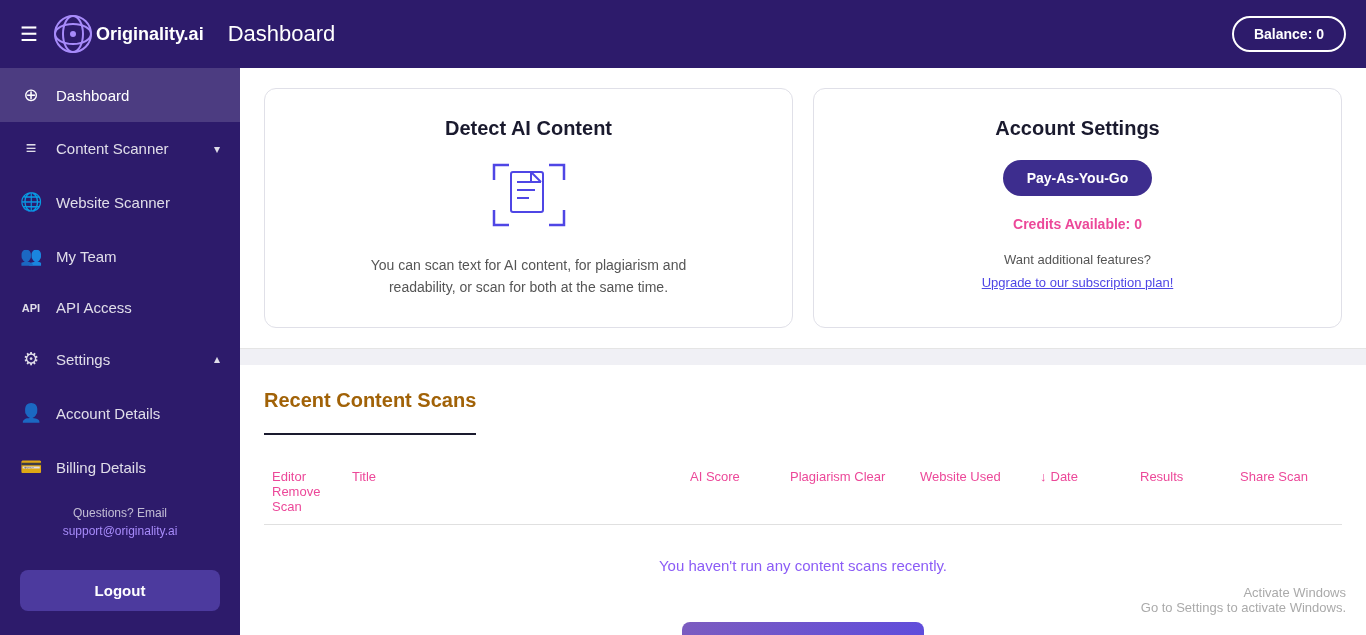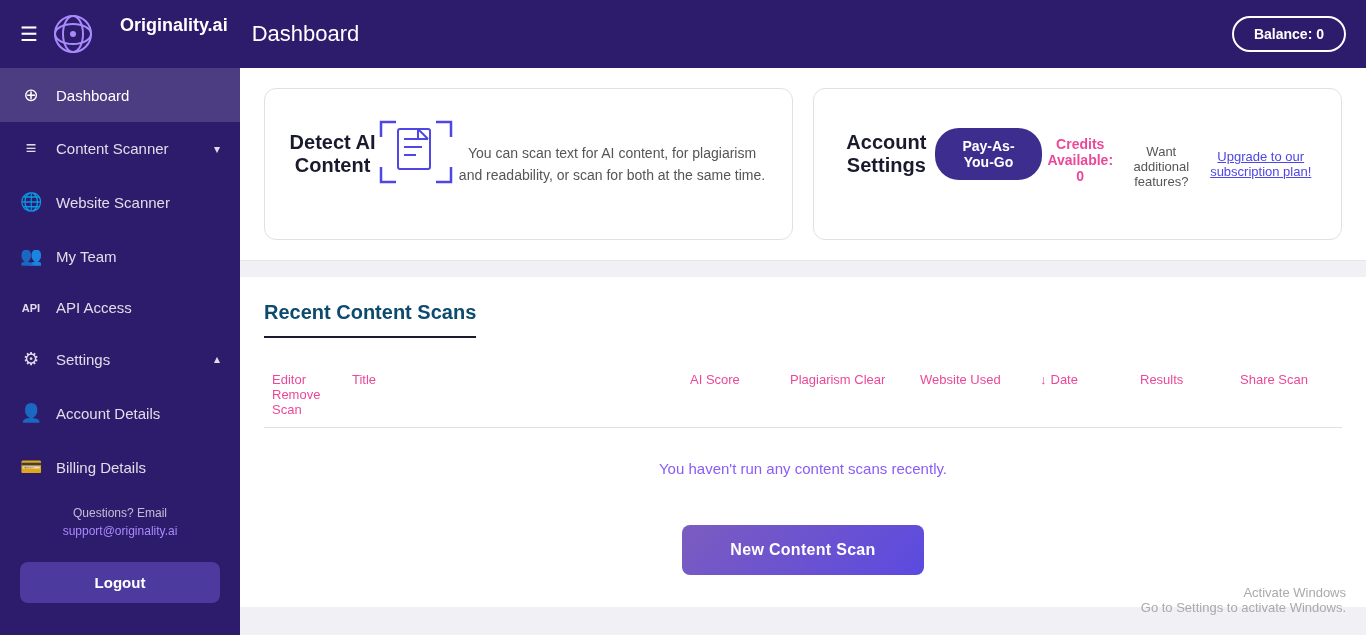--- a/index.html
+++ b/index.html
@@ -18,21 +18,22 @@
       z-index: 10;
     }
     .header-menu-icon {
       font-size: 20px;
       margin-right: 16px;
       cursor: pointer;
       color: white;
     }
     .header-logo {
       display: flex;
-      gap: 28px;
+      align-items: center;
+      gap: 4px;
     }
     .logo-icon {
       width: 38px;
       height: 38px;
     }
     .header-brand {
       font-size: 18px;
       font-weight: 600;
       color: white;
       margin-right: 24px;
@@ -99,21 +100,21 @@
       padding: 10px 20px;
       line-height: 1.5;
       text-align: center;
     }
     .sidebar-support a {
       color: #a78bfa;
       text-decoration: none;
     }
     .logout-btn {
       width: calc(100% - 40px);
-      margin: 12px 20px 16px;
+      margin: 20px 20px 16px;
       padding: 12px;
       background: #4c3a9e;
       color: white;
       border: none;
       border-radius: 8px;
       font-size: 15px;
       font-weight: 600;
       cursor: pointer;
       text-align: center;
     }
@@ -134,21 +135,21 @@
       border-bottom: 1px solid #e5e5e5;
     }
 
     .card {
       flex: 1;
       border: 1px solid #e0e0e8;
       border-radius: 12px;
       padding: 28px 24px;
       background: white;
       display: flex;
-      flex-direction: row;
+      flex-direction: column;
       align-items: center;
       text-align: center;
     }
 
     .card-title {
       font-size: 20px;
       font-weight: 600;
       color: #1a1a2e;
       margin-bottom: 20px;
     }
@@ -204,24 +205,24 @@
     
     .recent-section {
       padding: 24px 24px 16px;
       background: white;
       margin-top: 16px;
     }
 
     .recent-title {
       font-size: 20px;
       font-weight: 700;
-      color: #0c4a6e;
+      color: #a16207;
       border-bottom: 2px solid #1a1a2e;
       display: inline-block;
-      padding-bottom: 12px;
+      padding-bottom: 21px;
       margin-bottom: 24px;
     }
 
     .table-header {
       display: grid;
       grid-template-columns: 80px 1fr 100px 130px 120px 100px 100px 110px;
       padding: 10px 0;
       border-bottom: 1px solid #e0e0e0;
       font-size: 13px;
       color: #ec4899;

